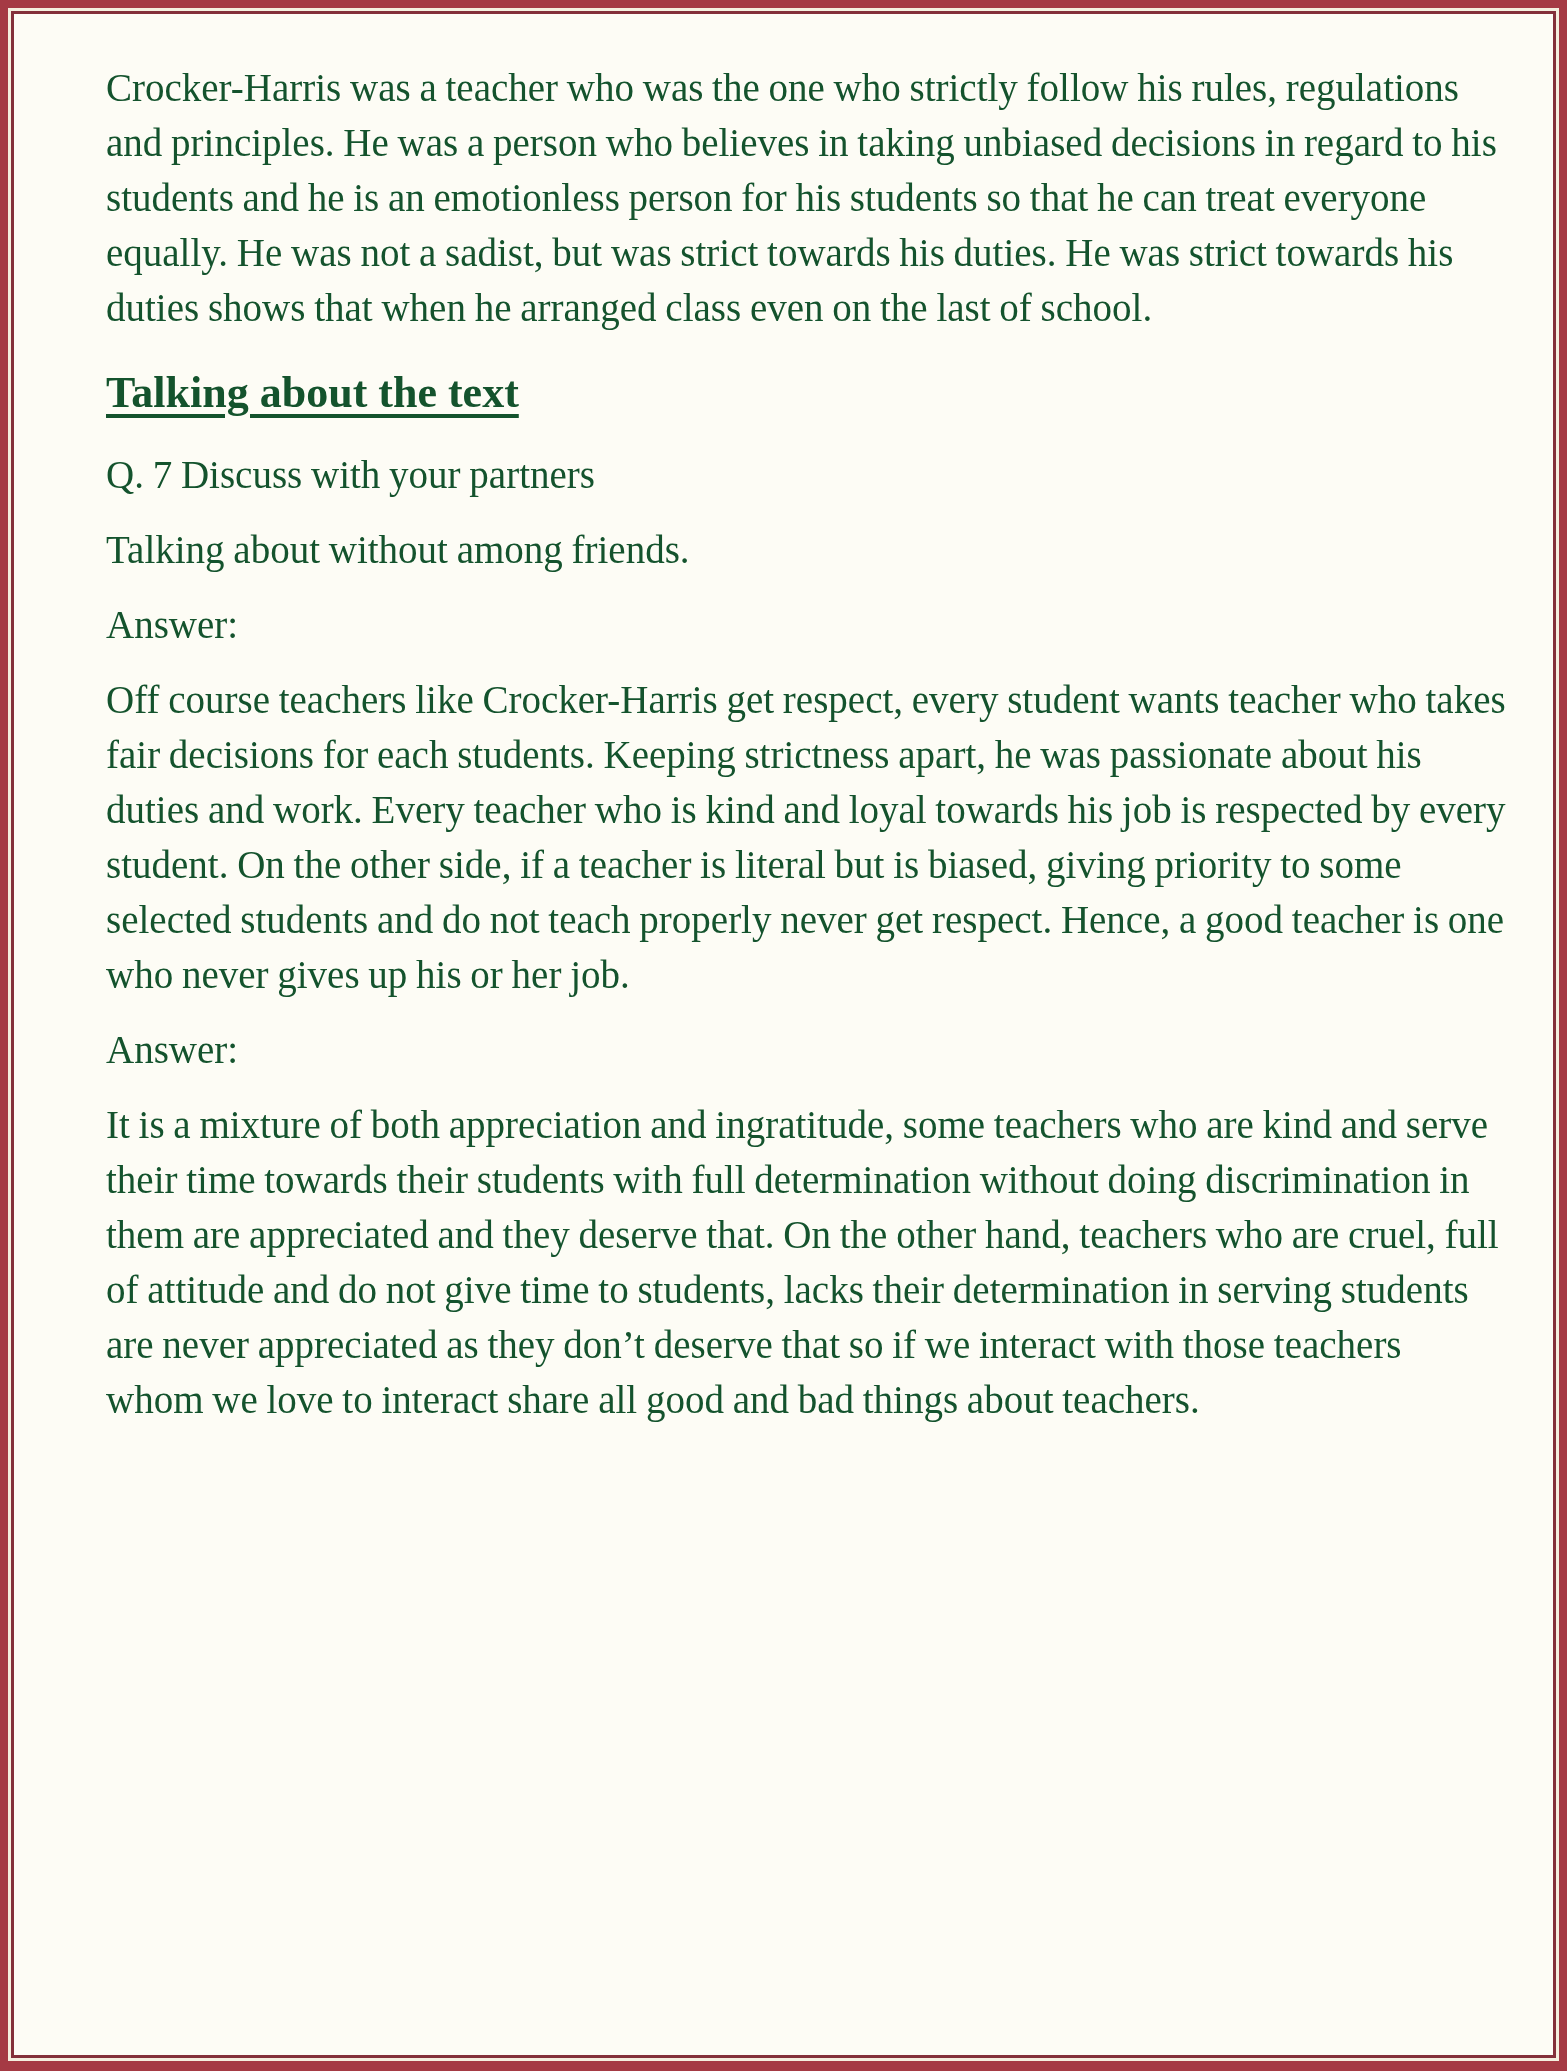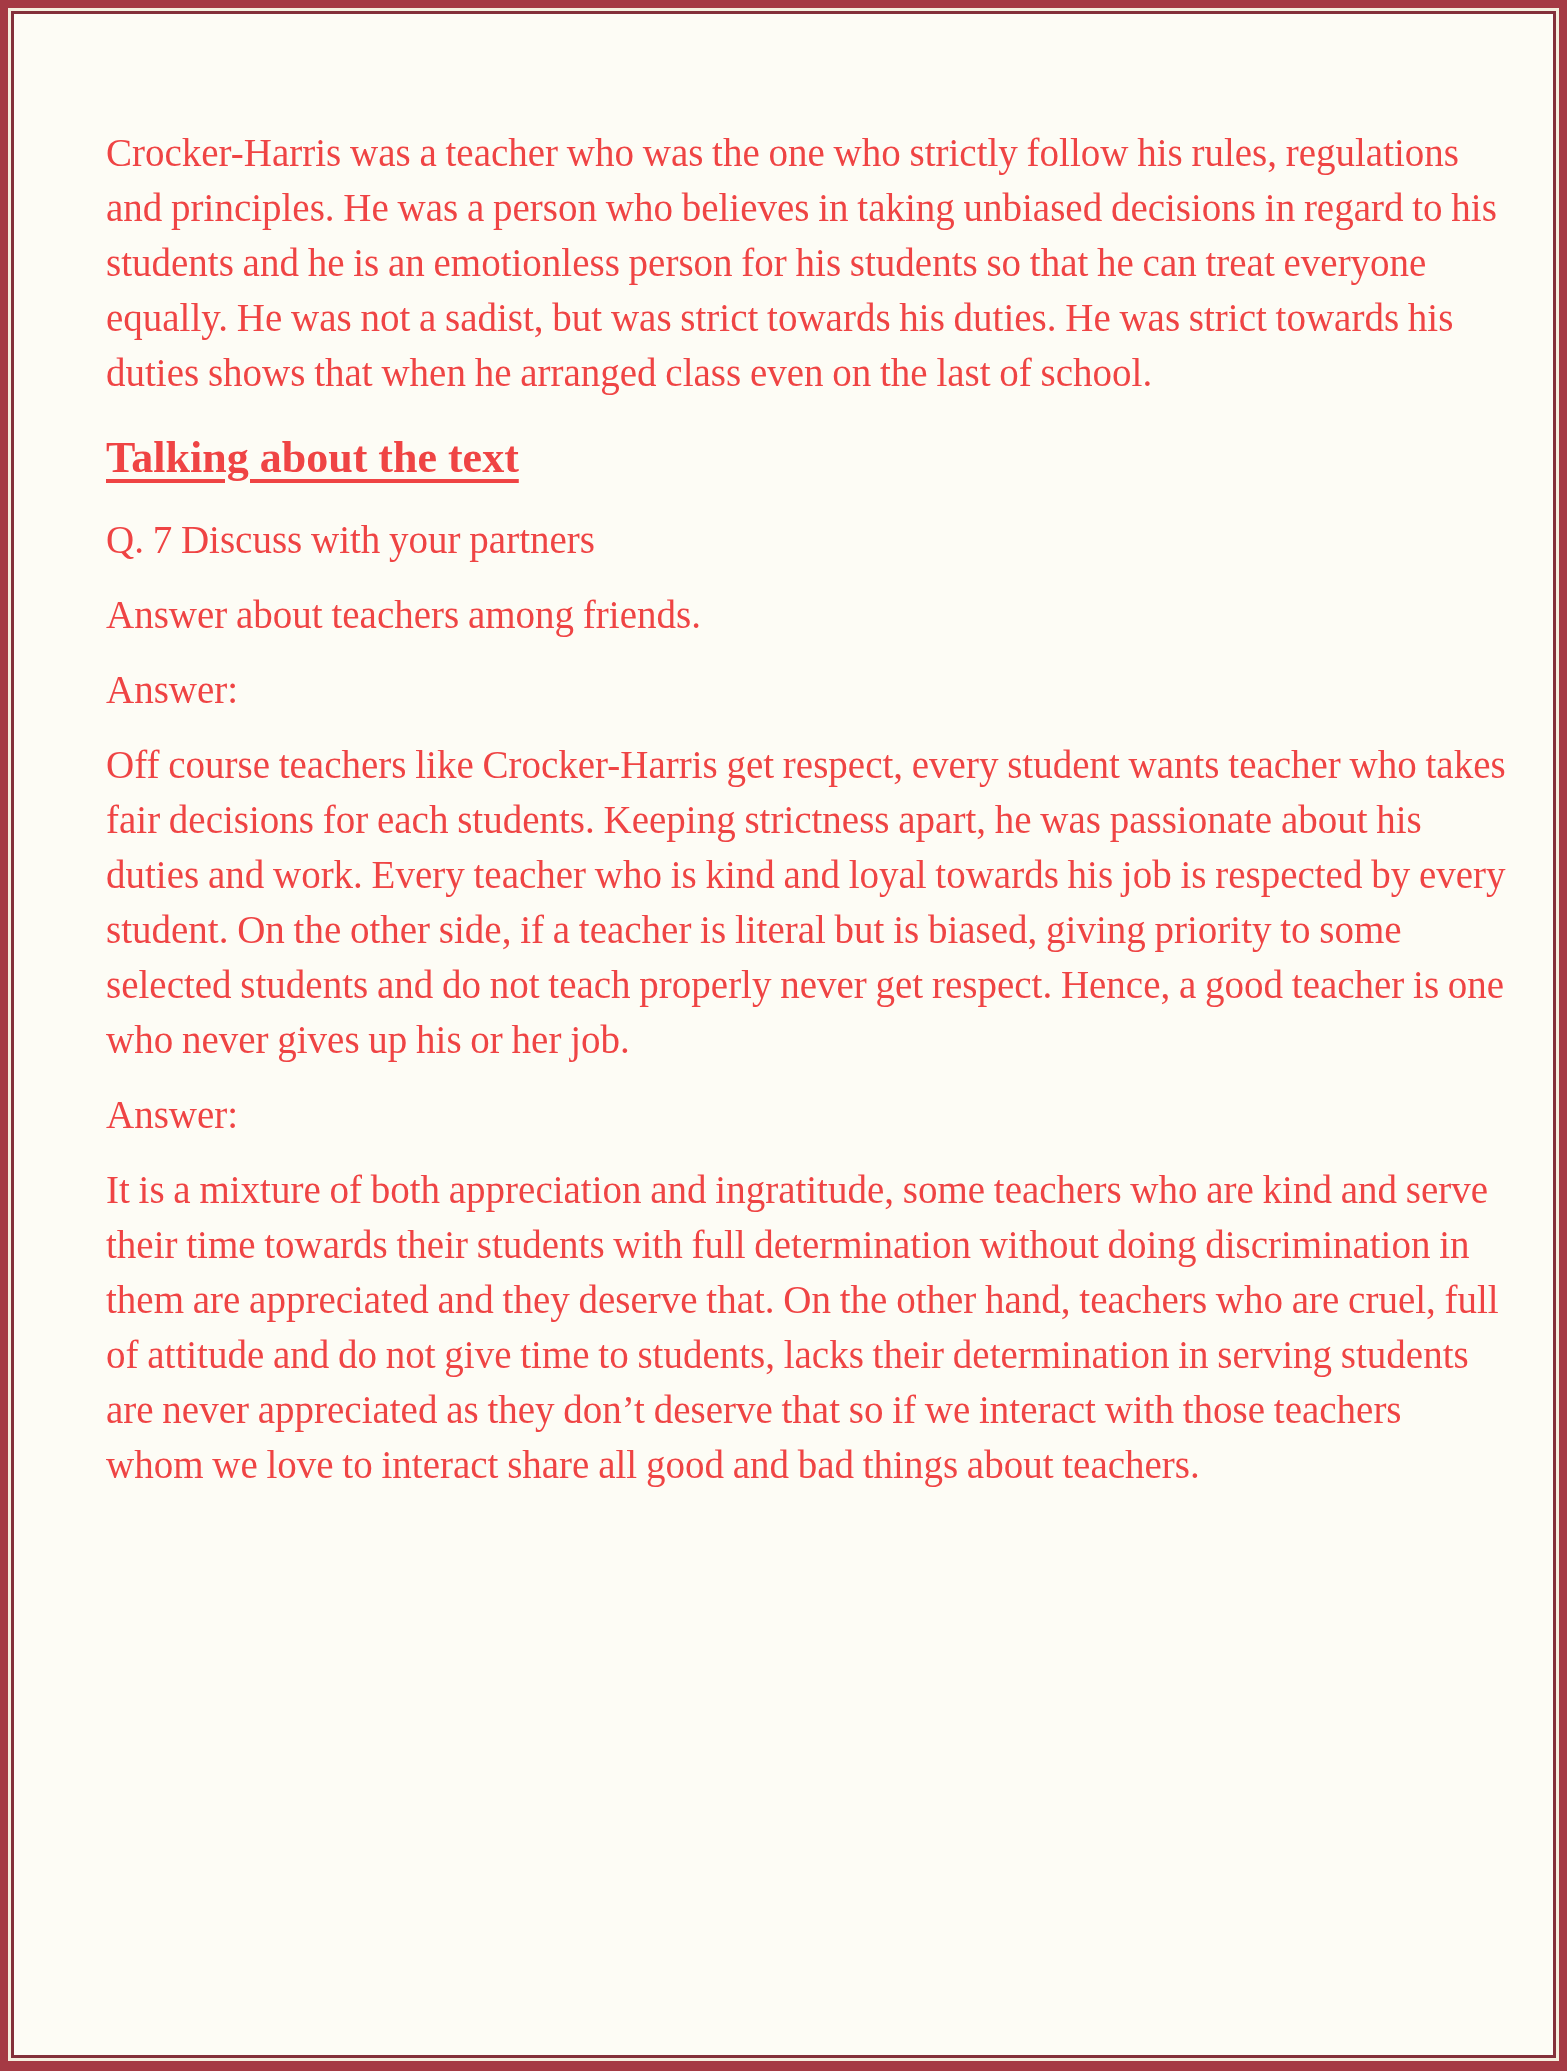--- a/index.html
+++ b/index.html
@@ -29,23 +29,23 @@
   .page {
     box-sizing: border-box;
     width: 100%;
     height: 100%;
     border: 3px solid #84303a;
     background: #fdfcf5;
     overflow: hidden;
   }
   .content {
     box-sizing: border-box;
-    padding: 112px 45px 0 92px;
+    padding: 47px 45px 0 92px;
     width: 100%;
-    color: #ef4444;
+    color: #14532d;
     font-size: 39px;
     line-height: 1.41;
   }
   .para {
     margin: 0 0 20px 0;
     max-width: 1400px;
     word-spacing: -1px;
   }
   .heading-wrap {
     text-align: left;
@@ -69,21 +69,21 @@
       <div class="content">
 
         <p class="para">Crocker-Harris was a teacher who was the one who strictly follow his rules, regulations and principles. He was a person who believes in taking unbiased decisions in regard to his students and he is an emotionless person for his students so that he can treat everyone equally. He was not a sadist, but was strict towards his duties. He was strict towards his duties shows that when he arranged class even on the last of school.</p>
 
         <div class="heading-wrap">
           <span class="section-heading">Talking about the text</span>
         </div>
 
         <p class="para">Q. 7 Discuss with your partners</p>
 
-        <p class="para">Answer about teachers among friends.</p>
+        <p class="para">Talking about without among friends.</p>
 
         <p class="para">Answer:</p>
 
         <p class="para">Off course teachers like Crocker-Harris get respect, every student wants teacher who takes fair decisions for each students. Keeping strictness apart, he was passionate about his duties and work. Every teacher who is kind and loyal towards his job is respected by every student. On the other side, if a teacher is literal but is biased, giving priority to some selected students and do not teach properly never get respect. Hence, a good teacher is one who never gives up his or her job.</p>
 
 
 
         <p class="para">Answer:</p>
 
         <p class="para">It is a mixture of both appreciation and ingratitude, some teachers who are kind and serve their time towards their students with full determination without doing discrimination in them are appreciated and they deserve that. On the other hand, teachers who are cruel, full of attitude and do not give time to students, lacks their determination in serving students are never appreciated as they don’t deserve that so if we interact with those teachers whom we love to interact share all good and bad things about teachers.</p>

